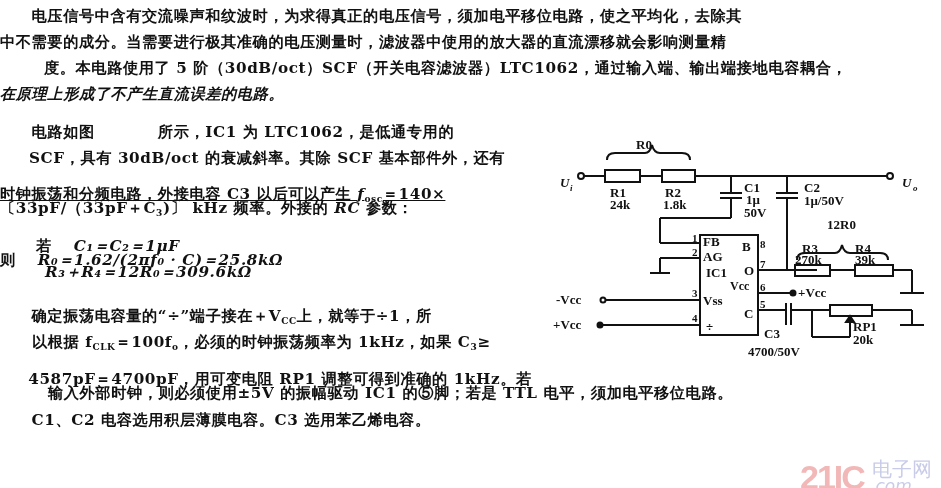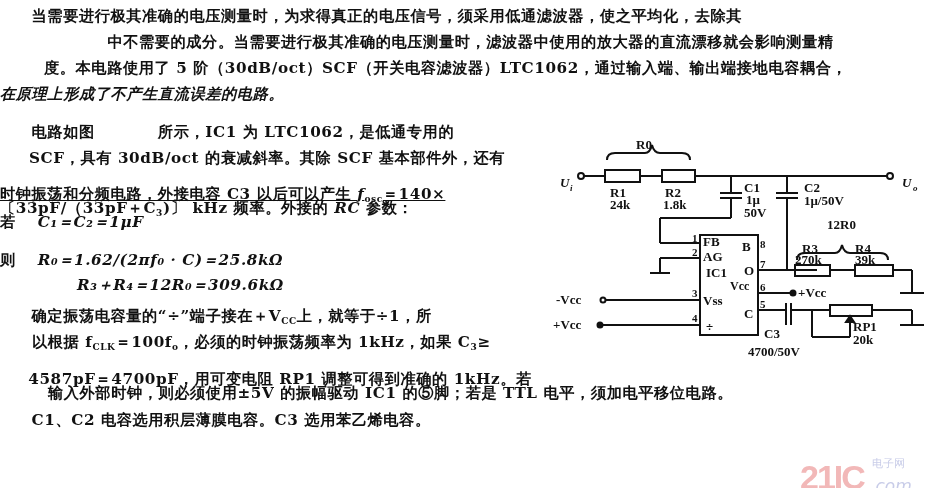--- a/index.html
+++ b/index.html
@@ -11,41 +11,41 @@
   .narrow{width:560px;}
   i{font-style:italic;}
   sub{font-size:9px;vertical-align:-3px;}
   #circuit{position:absolute;left:550px;top:125px;width:391px;height:240px;}
   #circuit text{font-family:"Liberation Serif","DejaVu Serif",serif;font-weight:bold;fill:#111;}
   .wm{position:absolute;left:800px;top:440px;width:141px;height:45px;margin-top:16px;}
 </style>
 </head>
 <body>
 
-<div class="line wide" style="top:6px;">　　当需要进行极其准确的电压测量时，为求得真正的电压信号，须采用低通滤波器，使之平均化，去除其</div>
-<div class="line wide" style="top:32px;text-align:center;">中不需要的成分。当需要进行极其准确的电压测量时，滤波器中使用的放大器的直流漂移就会影响测量精</div>
+<div class="line wide" style="top:6px;">　　电压信号中含有交流噪声和纹波时，为求得真正的电压信号，须加电平移位电路，使之平均化，去除其</div>
+<div class="line wide" style="top:32px;">中不需要的成分。当需要进行极其准确的电压测量时，滤波器中使用的放大器的直流漂移就会影响测量精</div>
 <div class="line wide" style="top:58px;margin-left:44px;">度。本电路使用了 5 阶（30dB/oct）SCF（开关电容滤波器）LTC1062，通过输入端、输出端接地电容耦合，</div>
 <div class="line wide" style="top:84px;font-style:italic;">在原理上形成了不产生直流误差的电路。</div>
 
 <div class="line narrow" style="top:122px;">　　电路如图　　　　所示，IC1 为 LTC1062，是低通专用的</div>
 <div class="line narrow" style="top:148px;padding-left:29px;">SCF，具有 30dB/oct 的衰减斜率。其除 SCF 基本部件外，还有</div>
 <div class="line narrow" style="top:184px;text-decoration:underline;">
   <span>时钟振荡和分频电路，外接电容 C3 以后可以产生 </span><i>f</i><sub>osc</sub><span>＝140×</span>
 </div>
 <div class="line narrow" style="top:198px;">
   <span>〔33pF/（33pF＋C</span><sub>3</sub><span>)〕 kHz 频率。外接的 </span><i>RC</i><span> 参数：</span>
 </div>
 
-<div class="line narrow" style="top:212px;">
+<div class="line narrow" style="top:236px;margin-left:36px;">
   <span>若</span><span style="display:inline-block;width:22px;"></span><i>C₁＝C₂＝1μF</i>
 </div>
 <div class="line narrow" style="top:250px;">
   <span>则</span><span style="display:inline-block;width:22px;"></span><i>R₀＝1.62/(2πf₀ · C)＝25.8kΩ</i>
 </div>
-<div class="line narrow" style="top:275px;padding-left:32px;">
+<div class="line narrow" style="top:262px;">
   <span style="display:inline-block;width:45px;"></span><i>R₃＋R₄＝12R₀＝309.6kΩ</i>
 </div>
 
 <div class="line narrow" style="top:306px;">
   <span>　　确定振荡电容量的“÷”端子接在＋V</span><sub>CC</sub><span>上，就等于÷1，所</span>
 </div>
 <div class="line narrow" style="top:332px;margin-left:32px;">
   <span>以根据 f</span><sub>CLK</sub><span>＝100f</span><sub>o</sub><span>，必须的时钟振荡频率为 1kHz，如果 C</span><sub>3</sub><span>≥</span>
 </div>
 <div class="line narrow" style="top:369px;text-align:center;">4587pF＝4700pF，用可变电阻 RP1 调整可得到准确的 1kHz。若</div>
@@ -162,15 +162,15 @@
     <text x="210" y="143" font-size="11">7</text>
     <text x="180" y="165" font-size="12">Vcc</text>
     <text x="210" y="166" font-size="11">6</text>
     <text x="194" y="193">C</text>
     <text x="210" y="183" font-size="11">5</text>
   </g>
 </svg>
 
 <div class="wm">
   <span style="position:absolute;left:0;top:2px;font-family:'Liberation Sans',sans-serif;font-weight:bold;font-size:34px;color:#f2b8b8;letter-spacing:-2px;">21IC</span>
-  <span style="position:absolute;left:72px;top:0;font-family:'DejaVu Sans',sans-serif;font-size:11px;color:#c8cce8;">电子网</span>
+  <span style="position:absolute;left:72px;top:0;font-family:'DejaVu Sans',sans-serif;font-size:20px;color:#c8cce8;">电子网</span>
   <span style="position:absolute;left:70px;top:20px;font-family:'DejaVu Sans',sans-serif;font-style:italic;font-size:17px;color:#c8cce8;">.com</span>
 </div>
 
 </body></html>

